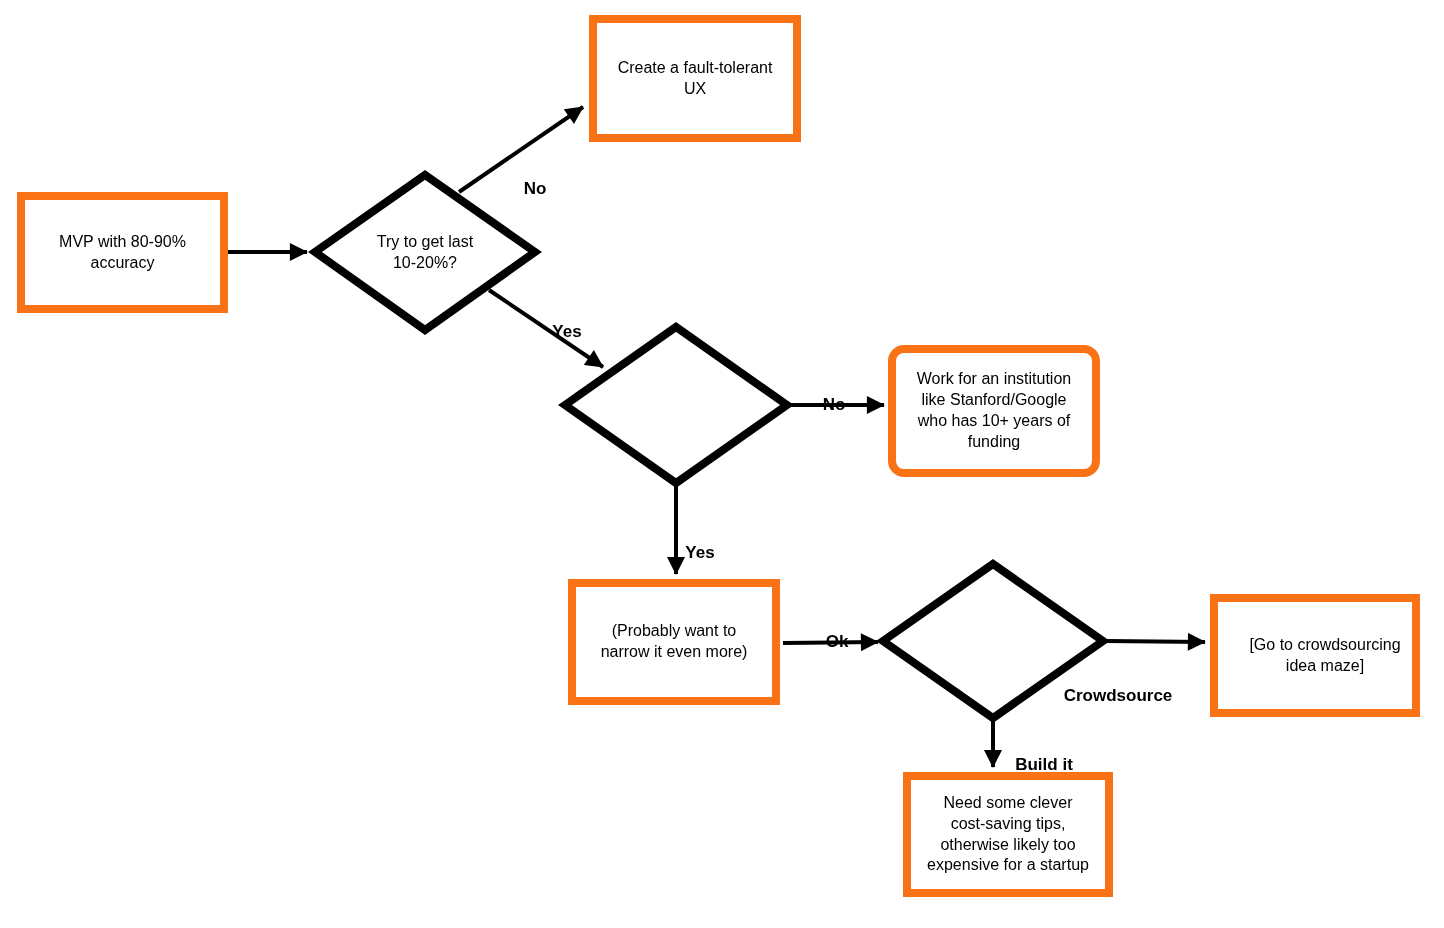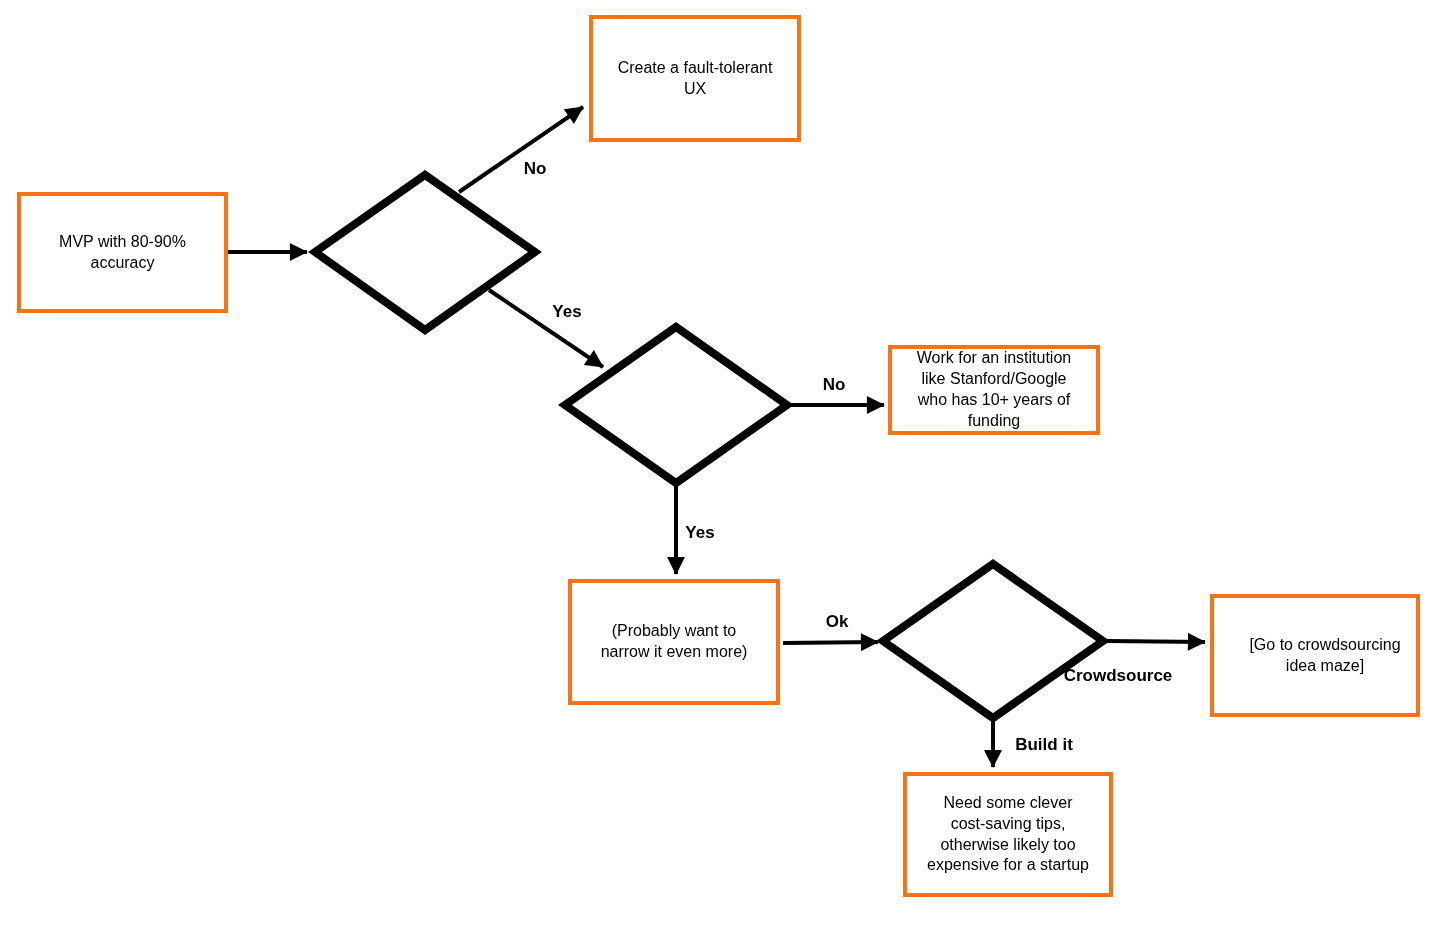--- a/index.html
+++ b/index.html
@@ -13,21 +13,21 @@
     overflow: hidden;
   }
   svg.layer {
     position: absolute;
     left: 0; top: 0;
     width: 1444px; height: 928px;
   }
   .rect-node {
     position: absolute;
     box-sizing: border-box;
-    border: 4px solid #f97316;
+    border: 8px solid #f97316;
     background: #ffffff;
     display: flex;
     align-items: center;
     justify-content: center;
     text-align: center;
     font-size: 16px;
     line-height: 1.3;
     white-space: pre-line;
   }
   .diamond-label {
@@ -39,20 +39,21 @@
     font-size: 16px;
     line-height: 1.3;
     white-space: pre-line;
   }
   .edge-label {
     position: absolute;
     transform: translate(-50%, -50%);
     font-size: 17px;
     font-weight: bold;
     white-space: nowrap;
+    margin-top: 20px;
   }
 </style>
 </head>
 <body>
 
 <div class="canvas">
 
   <svg class="layer" viewBox="0 0 1444 928" xmlns="http://www.w3.org/2000/svg">
     <defs>
       <marker id="arrow" viewBox="0 0 10 10" refX="9.5" refY="5" markerWidth="5.5" markerHeight="4.5" orient="auto-start-reverse">
@@ -77,21 +78,21 @@
   <div class="rect-node" style="left:17px; top:192px; width:211px; height:121px;align-items:center;">
     <span>MVP with 80-90%
 accuracy</span>
   </div>
 
   <div class="rect-node" style="left:589px; top:15px; width:212px; height:127px;">
     <span>Create a fault-tolerant
 UX</span>
   </div>
 
-  <div class="rect-node" style="left:888px; top:345px; width:212px; height:90px;">
+  <div class="rect-node" style="left:888px; top:345px; width:212px; height:132px;border-radius:16px;">
     <span>Work for an institution
 like Stanford/Google
 who has 10+ years of
 funding</span>
   </div>
 
   <div class="rect-node" style="left:568px; top:579px; width:212px; height:126px;">
     <span>(Probably want to
 narrow it even more)</span>
   </div>
@@ -101,20 +102,22 @@
 idea maze]</span>
   </div>
 
   <div class="rect-node" style="left:903px; top:772px; width:210px; height:125px;">
     <span>Need some clever
 cost-saving tips,
 otherwise likely too
 expensive for a startup</span>
   </div>
 
+  <div class="diamond-label" style="left:325px; top:225px; width:200px; height:56px;">Try to get last
+10-20%?</div>
 
   <div class="edge-label" style="left:535px; top:169px;">No</div>
   <div class="edge-label" style="left:567px; top:312px;">Yes</div>
   <div class="edge-label" style="left:834px; top:385px;">No</div>
   <div class="edge-label" style="left:700px; top:533px;">Yes</div>
   <div class="edge-label" style="left:837px; top:622px;">Ok</div>
   <div class="edge-label" style="left:1118px; top:676px;text-align:center;">Crowdsource</div>
   <div class="edge-label" style="left:1044px; top:745px;">Build it</div>
 
 </div>

